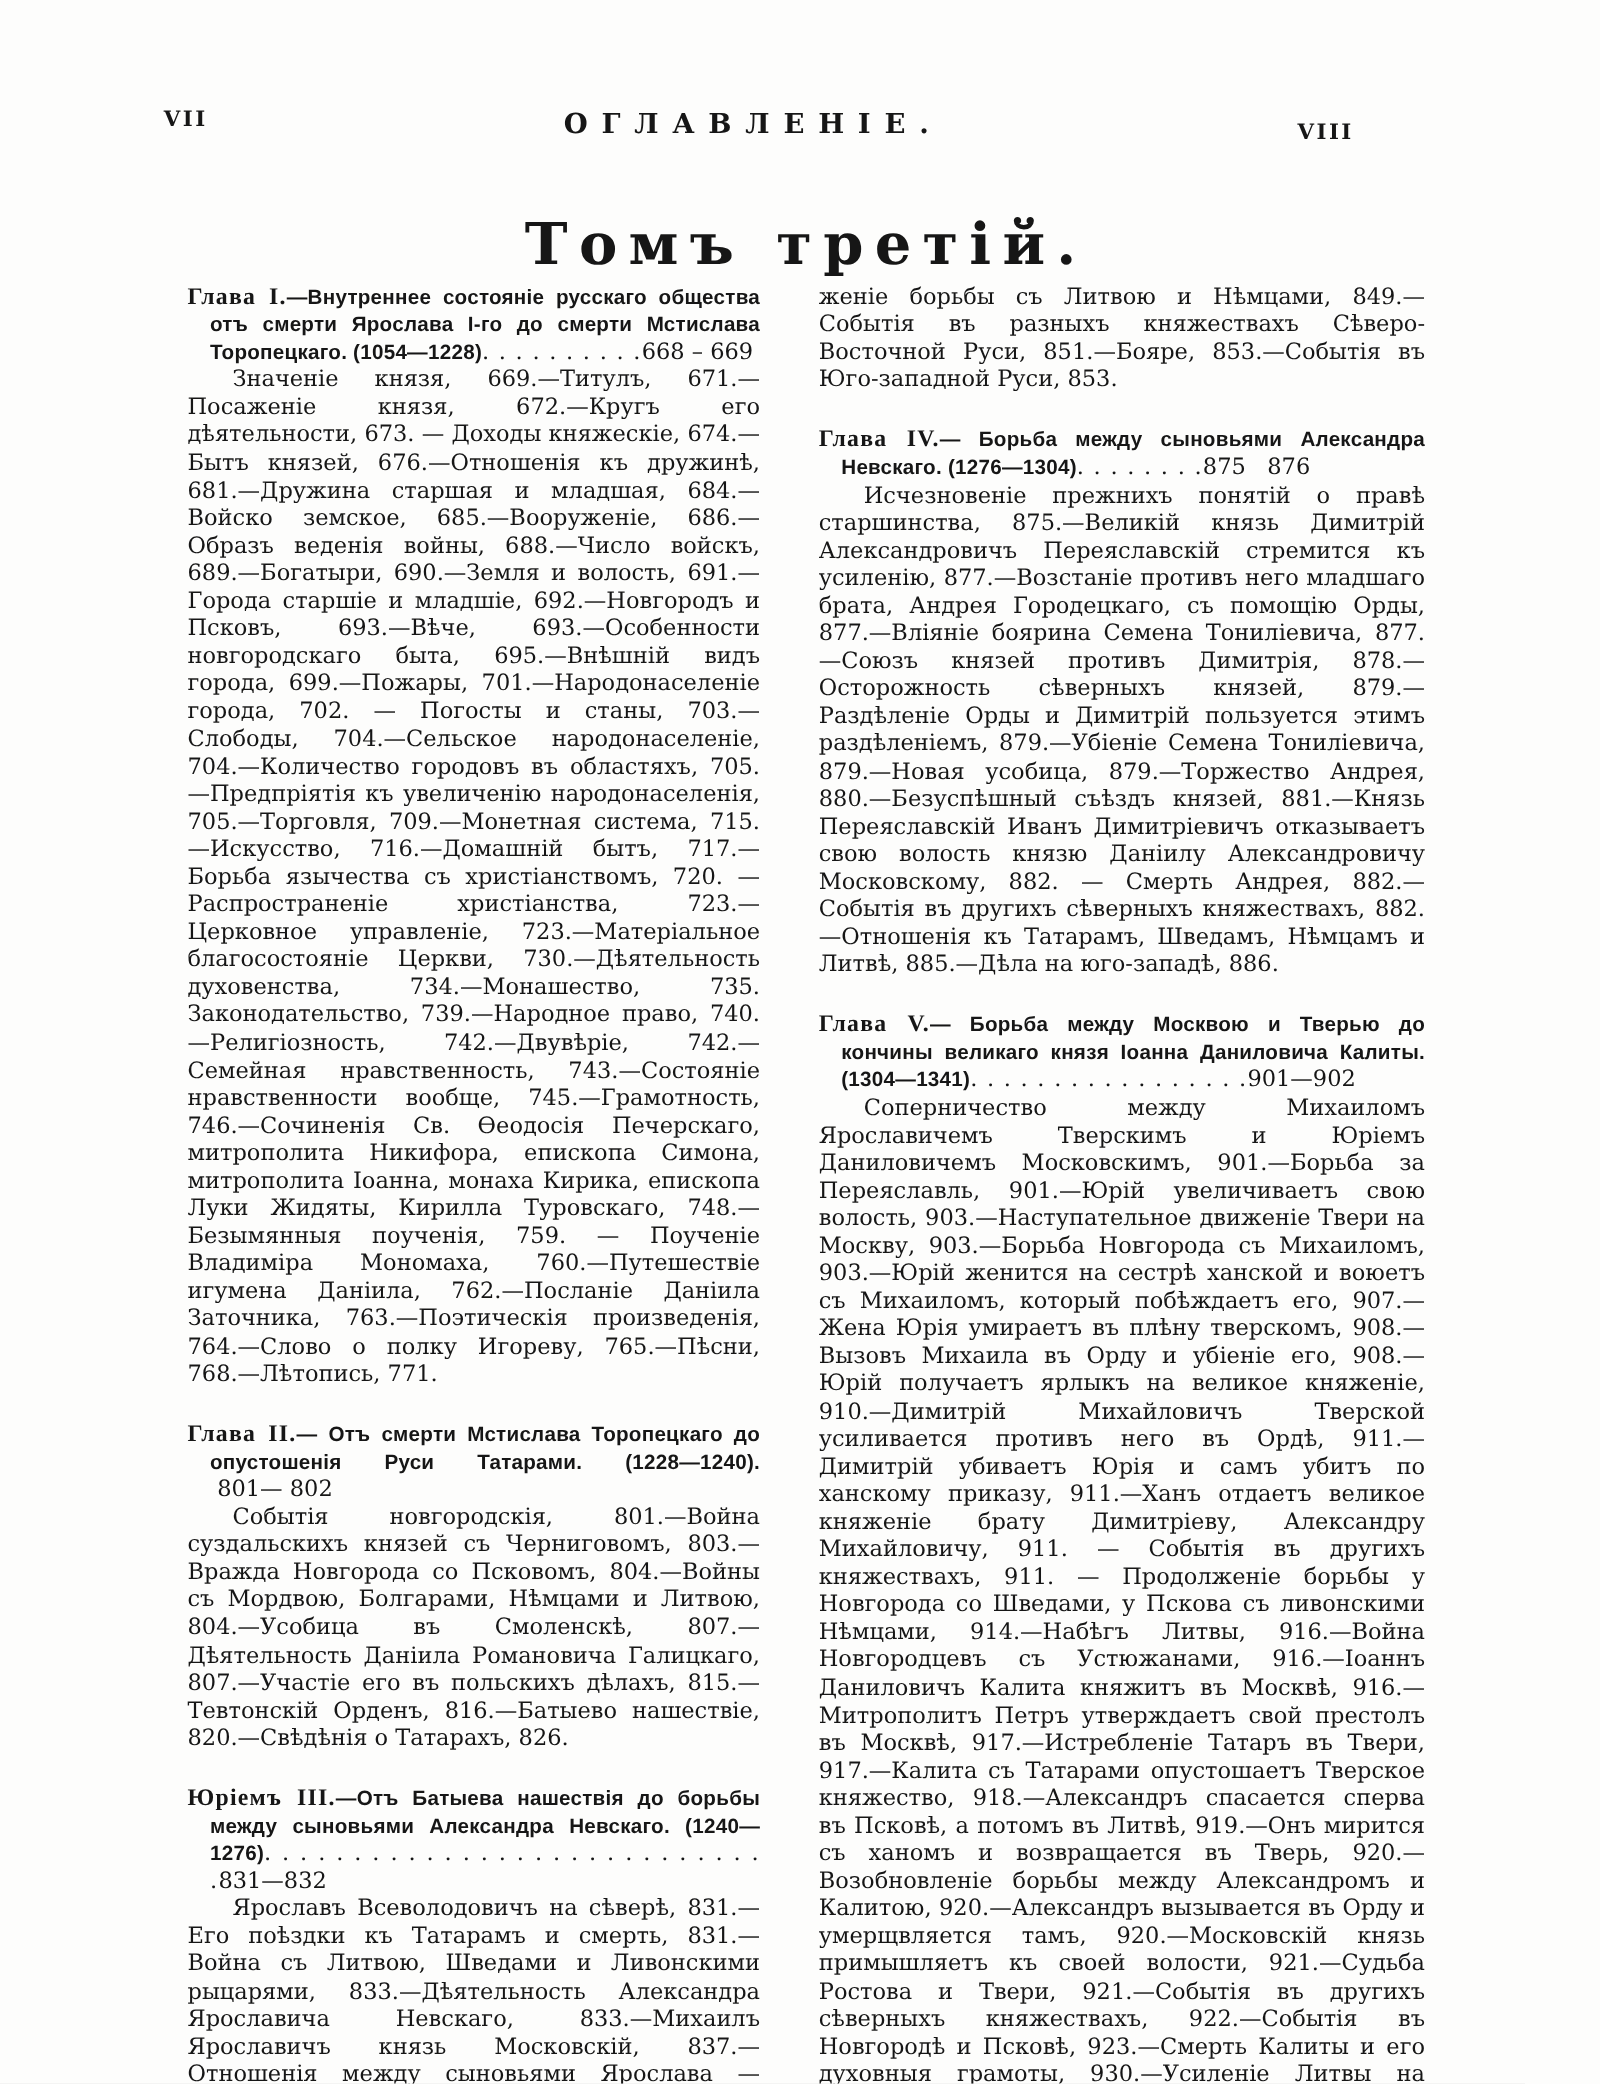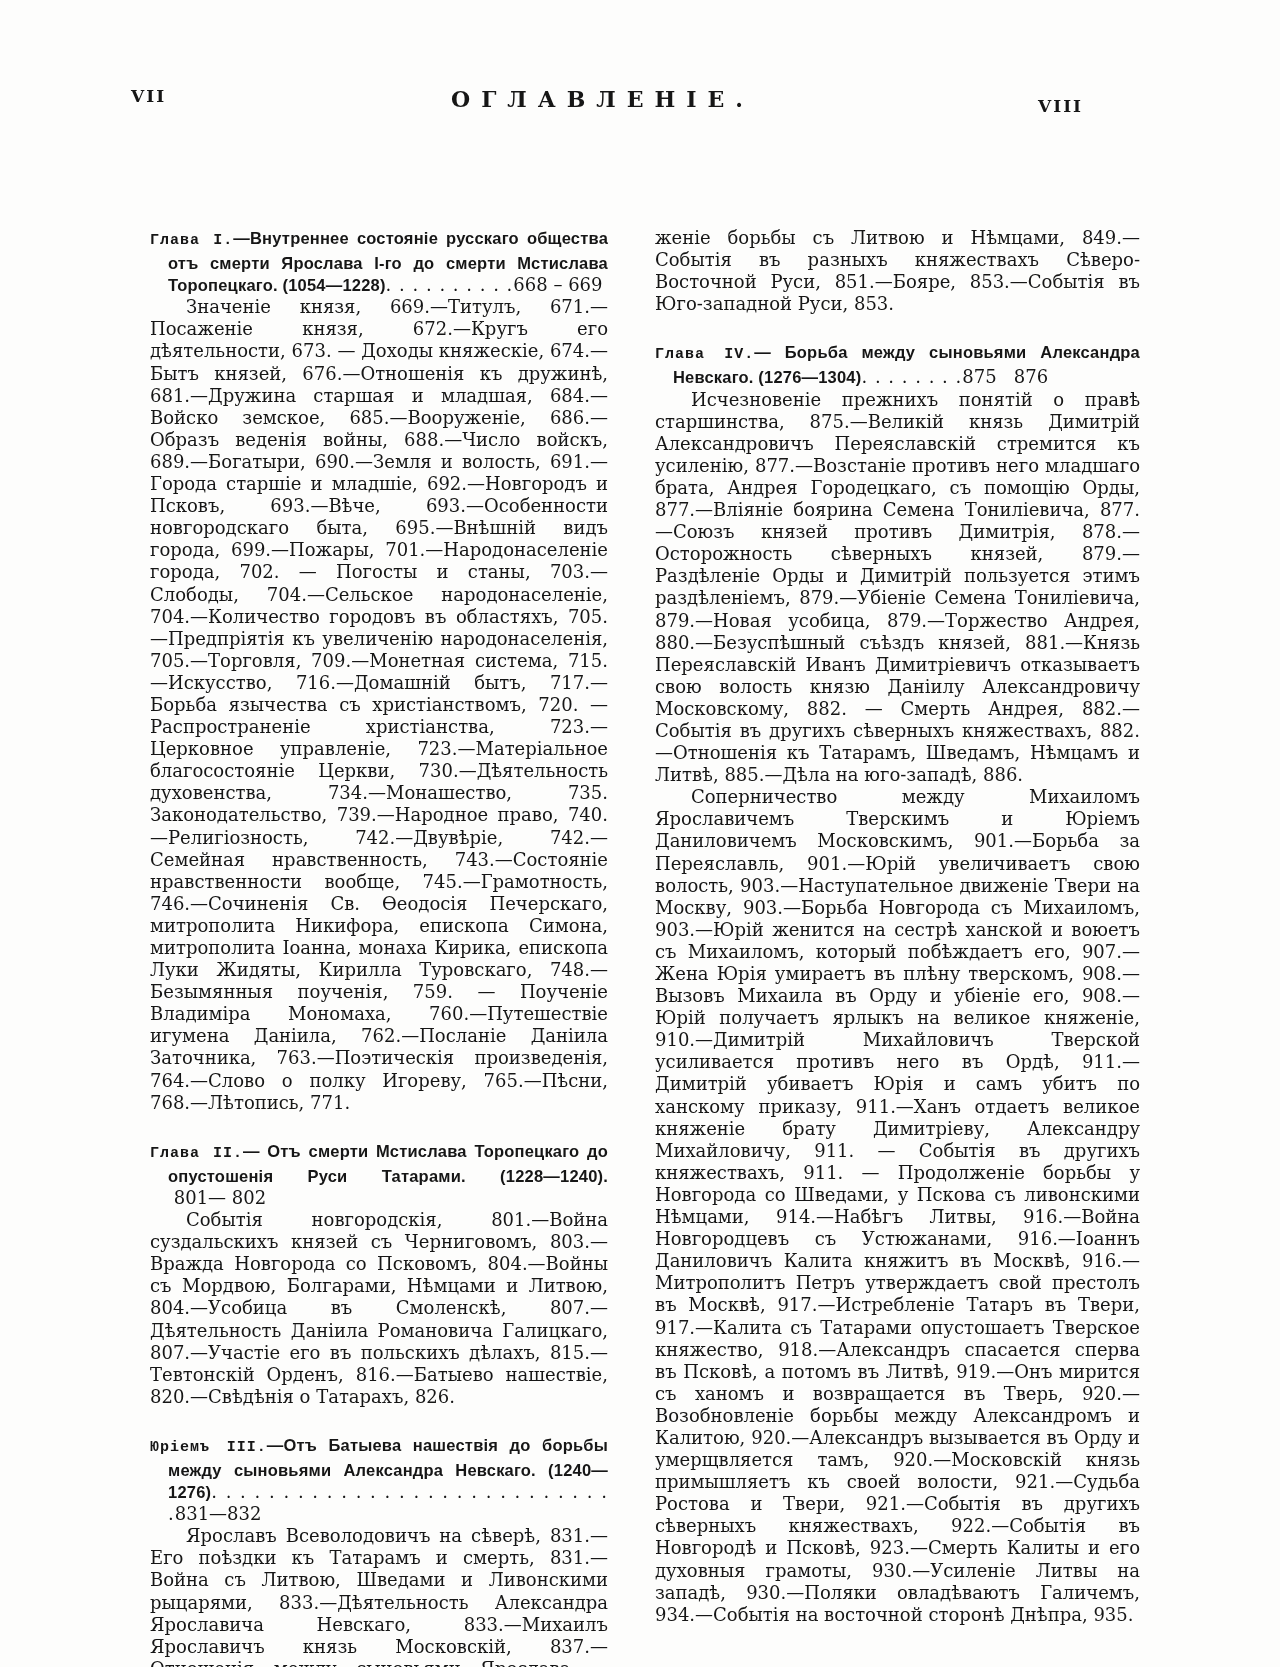--- a/index.html
+++ b/index.html
@@ -38,22 +38,22 @@
   }
   .col{font-size:18px;line-height:22.1px;text-align:justify;}
   .col-left{width:458px;}
   .col-right{width:485px;}
   p{margin:0;}
   .chapter{
     padding-left:18px;text-indent:-18px;
     margin-top:26px;
   }
   .ch-label{
-    font-size:15px;font-weight:bold;
-    font-family:Liberation Mono, monospace;
+    font-size:19px;font-weight:bold;
+    font-family:Liberation Serif, serif;
     letter-spacing:1px;
   }
   .ch-desc{
     font-family:"Liberation Sans", sans-serif;
     font-weight:bold;font-size:16.5px;letter-spacing:0.2px;
   }
   .ch-dots{letter-spacing:1px;}
   .ch-pages{white-space:pre;}
   .para{text-indent:36px;}
   .para-cont{text-indent:0;}
@@ -62,20 +62,21 @@
 <body>
 
 <div class="page">
 
   <div class="running-head">
     <span class="pg-left">VII</span>
     <span class="run-title">ОГЛАВЛЕНІЕ.</span>
     <span class="pg-right">VIII</span>
   </div>
 
+  <div class="vol-title">Томъ третій.</div>
 
   <div class="columns">
 
     <div class="col col-left">
 
       <p class="chapter" style="margin-top:0">
         <span class="ch-label">Глава I.</span><span class="ch-desc">—Внутреннее состояніе русскаго общества отъ смерти Ярослава I-го до смерти Мстислава Торопецкаго. (1054—1228)</span><span class="ch-dots">. . . . . . . . . .</span><span class="ch-pages">668 – 669</span>
       </p>
 
       <p class="para">Значеніе князя, 669.—Титулъ, 671.—Посаженіе князя, 672.—Кругъ его дѣятельности, 673. — Доходы княжескіе, 674.—Бытъ князей, 676.—Отношенія къ дружинѣ, 681.—Дружина старшая и младшая, 684.—Войско земское, 685.—Вооруженіе, 686.—Образъ веденія войны, 688.—Число войскъ, 689.—Богатыри, 690.—Земля и волость, 691.—Города старшіе и младшіе, 692.—Новгородъ и Псковъ, 693.—Вѣче, 693.—Особенности новгородскаго быта, 695.—Внѣшній видъ города, 699.—Пожары, 701.—Народонаселеніе города, 702. — Погосты и станы, 703.—Слободы, 704.—Сельское народонаселеніе, 704.—Количество городовъ въ областяхъ, 705.—Предпріятія къ увеличенію народонаселенія, 705.—Торговля, 709.—Монетная система, 715.—Искусство, 716.—Домашній бытъ, 717.—Борьба язычества съ христіанствомъ, 720. — Распространеніе христіанства, 723.—Церковное управленіе, 723.—Матеріальное благосостояніе Церкви, 730.—Дѣятельность духовенства, 734.—Монашество, 735. Законодательство, 739.—Народное право, 740.—Религіозность, 742.—Двувѣріе, 742.—Семейная нравственность, 743.—Состояніе нравственности вообще, 745.—Грамотность, 746.—Сочиненія Св. Ѳеодосія Печерскаго, митрополита Никифора, епископа Симона, митрополита Іоанна, монаха Кирика, епископа Луки Жидяты, Кирилла Туровскаго, 748.—Безымянныя поученія, 759. — Поученіе Владиміра Мономаха, 760.—Путешествіе игумена Даніила, 762.—Посланіе Даніила Заточника, 763.—Поэтическія произведенія, 764.—Слово о полку Игореву, 765.—Пѣсни, 768.—Лѣтопись, 771.</p>
@@ -97,20 +98,23 @@
     <div class="col col-right">
 
       <p class="para-cont">женіе борьбы съ Литвою и Нѣмцами, 849.—Событія въ разныхъ княжествахъ Сѣверо-Восточной Руси, 851.—Бояре, 853.—Событія въ Юго-западной Руси, 853.</p>
 
       <p class="chapter">
         <span class="ch-label">Глава IV.</span><span class="ch-desc">— Борьба между сыновьями Александра Невскаго. (1276—1304)</span><span class="ch-dots">. . . .  . .  . .</span><span class="ch-pages">875   876</span>
       </p>
 
       <p class="para">Исчезновеніе прежнихъ понятій о правѣ старшинства, 875.—Великій князь Димитрій Александровичъ Переяславскій стремится къ усиленію, 877.—Возстаніе противъ него младшаго брата, Андрея Городецкаго, съ помощію Орды, 877.—Вліяніе боярина Семена Тониліевича, 877.—Союзъ князей противъ Димитрія, 878.—Осторожность сѣверныхъ князей, 879.—Раздѣленіе Орды и Димитрій пользуется этимъ раздѣленіемъ, 879.—Убіеніе Семена Тониліевича, 879.—Новая усобица, 879.—Торжество Андрея, 880.—Безуспѣшный съѣздъ князей, 881.—Князь Переяславскій Иванъ Димитріевичъ отказываетъ свою волость князю Даніилу Александровичу Московскому, 882. — Смерть Андрея, 882.—Событія въ другихъ сѣверныхъ княжествахъ, 882.—Отношенія къ Татарамъ, Шведамъ, Нѣмцамъ и Литвѣ, 885.—Дѣла на юго-западѣ, 886.</p>
 
+      <p class="chapter">
+        <span class="ch-label">Глава V.</span><span class="ch-desc">— Борьба между Москвою и Тверью до кончины великаго князя Іоанна Даниловича Калиты. (1304—1341)</span><span class="ch-dots">. . . . . . . . . . . . . . . . .</span><span class="ch-pages">901—902</span>
+      </p>
 
       <p class="para">Соперничество между Михаиломъ Ярославичемъ Тверскимъ и Юріемъ Даниловичемъ Московскимъ, 901.—Борьба за Переяславль, 901.—Юрій увеличиваетъ свою волость, 903.—Наступательное движеніе Твери на Москву, 903.—Борьба Новгорода съ Михаиломъ, 903.—Юрій женится на сестрѣ ханской и воюетъ съ Михаиломъ, который побѣждаетъ его, 907.—Жена Юрія умираетъ въ плѣну тверскомъ, 908.—Вызовъ Михаила въ Орду и убіеніе его, 908.—Юрій получаетъ ярлыкъ на великое княженіе, 910.—Димитрій Михайловичъ Тверской усиливается противъ него въ Ордѣ, 911.—Димитрій убиваетъ Юрія и самъ убитъ по ханскому приказу, 911.—Ханъ отдаетъ великое княженіе брату Димитріеву, Александру Михайловичу, 911. — Событія въ другихъ княжествахъ, 911. — Продолженіе борьбы у Новгорода со Шведами, у Пскова съ ливонскими Нѣмцами, 914.—Набѣгъ Литвы, 916.—Война Новгородцевъ съ Устюжанами, 916.—Іоаннъ Даниловичъ Калита княжитъ въ Москвѣ, 916.—Митрополитъ Петръ утверждаетъ свой престолъ въ Москвѣ, 917.—Истребленіе Татаръ въ Твери, 917.—Калита съ Татарами опустошаетъ Тверское княжество, 918.—Александръ спасается сперва въ Псковѣ, а потомъ въ Литвѣ, 919.—Онъ мирится съ ханомъ и возвращается въ Тверь, 920.—Возобновленіе борьбы между Александромъ и Калитою, 920.—Александръ вызывается въ Орду и умерщвляется тамъ, 920.—Московскій князь примышляетъ къ своей волости, 921.—Судьба Ростова и Твери, 921.—Событія въ другихъ сѣверныхъ княжествахъ, 922.—Событія въ Новгородѣ и Псковѣ, 923.—Смерть Калиты и его духовныя грамоты, 930.—Усиленіе Литвы на западѣ, 930.—Поляки овладѣваютъ Галичемъ, 934.—Событія на восточной сторонѣ Днѣпра, 935.</p>
 
     </div>
 
   </div>
 
 </div>
 
 </body></html>

